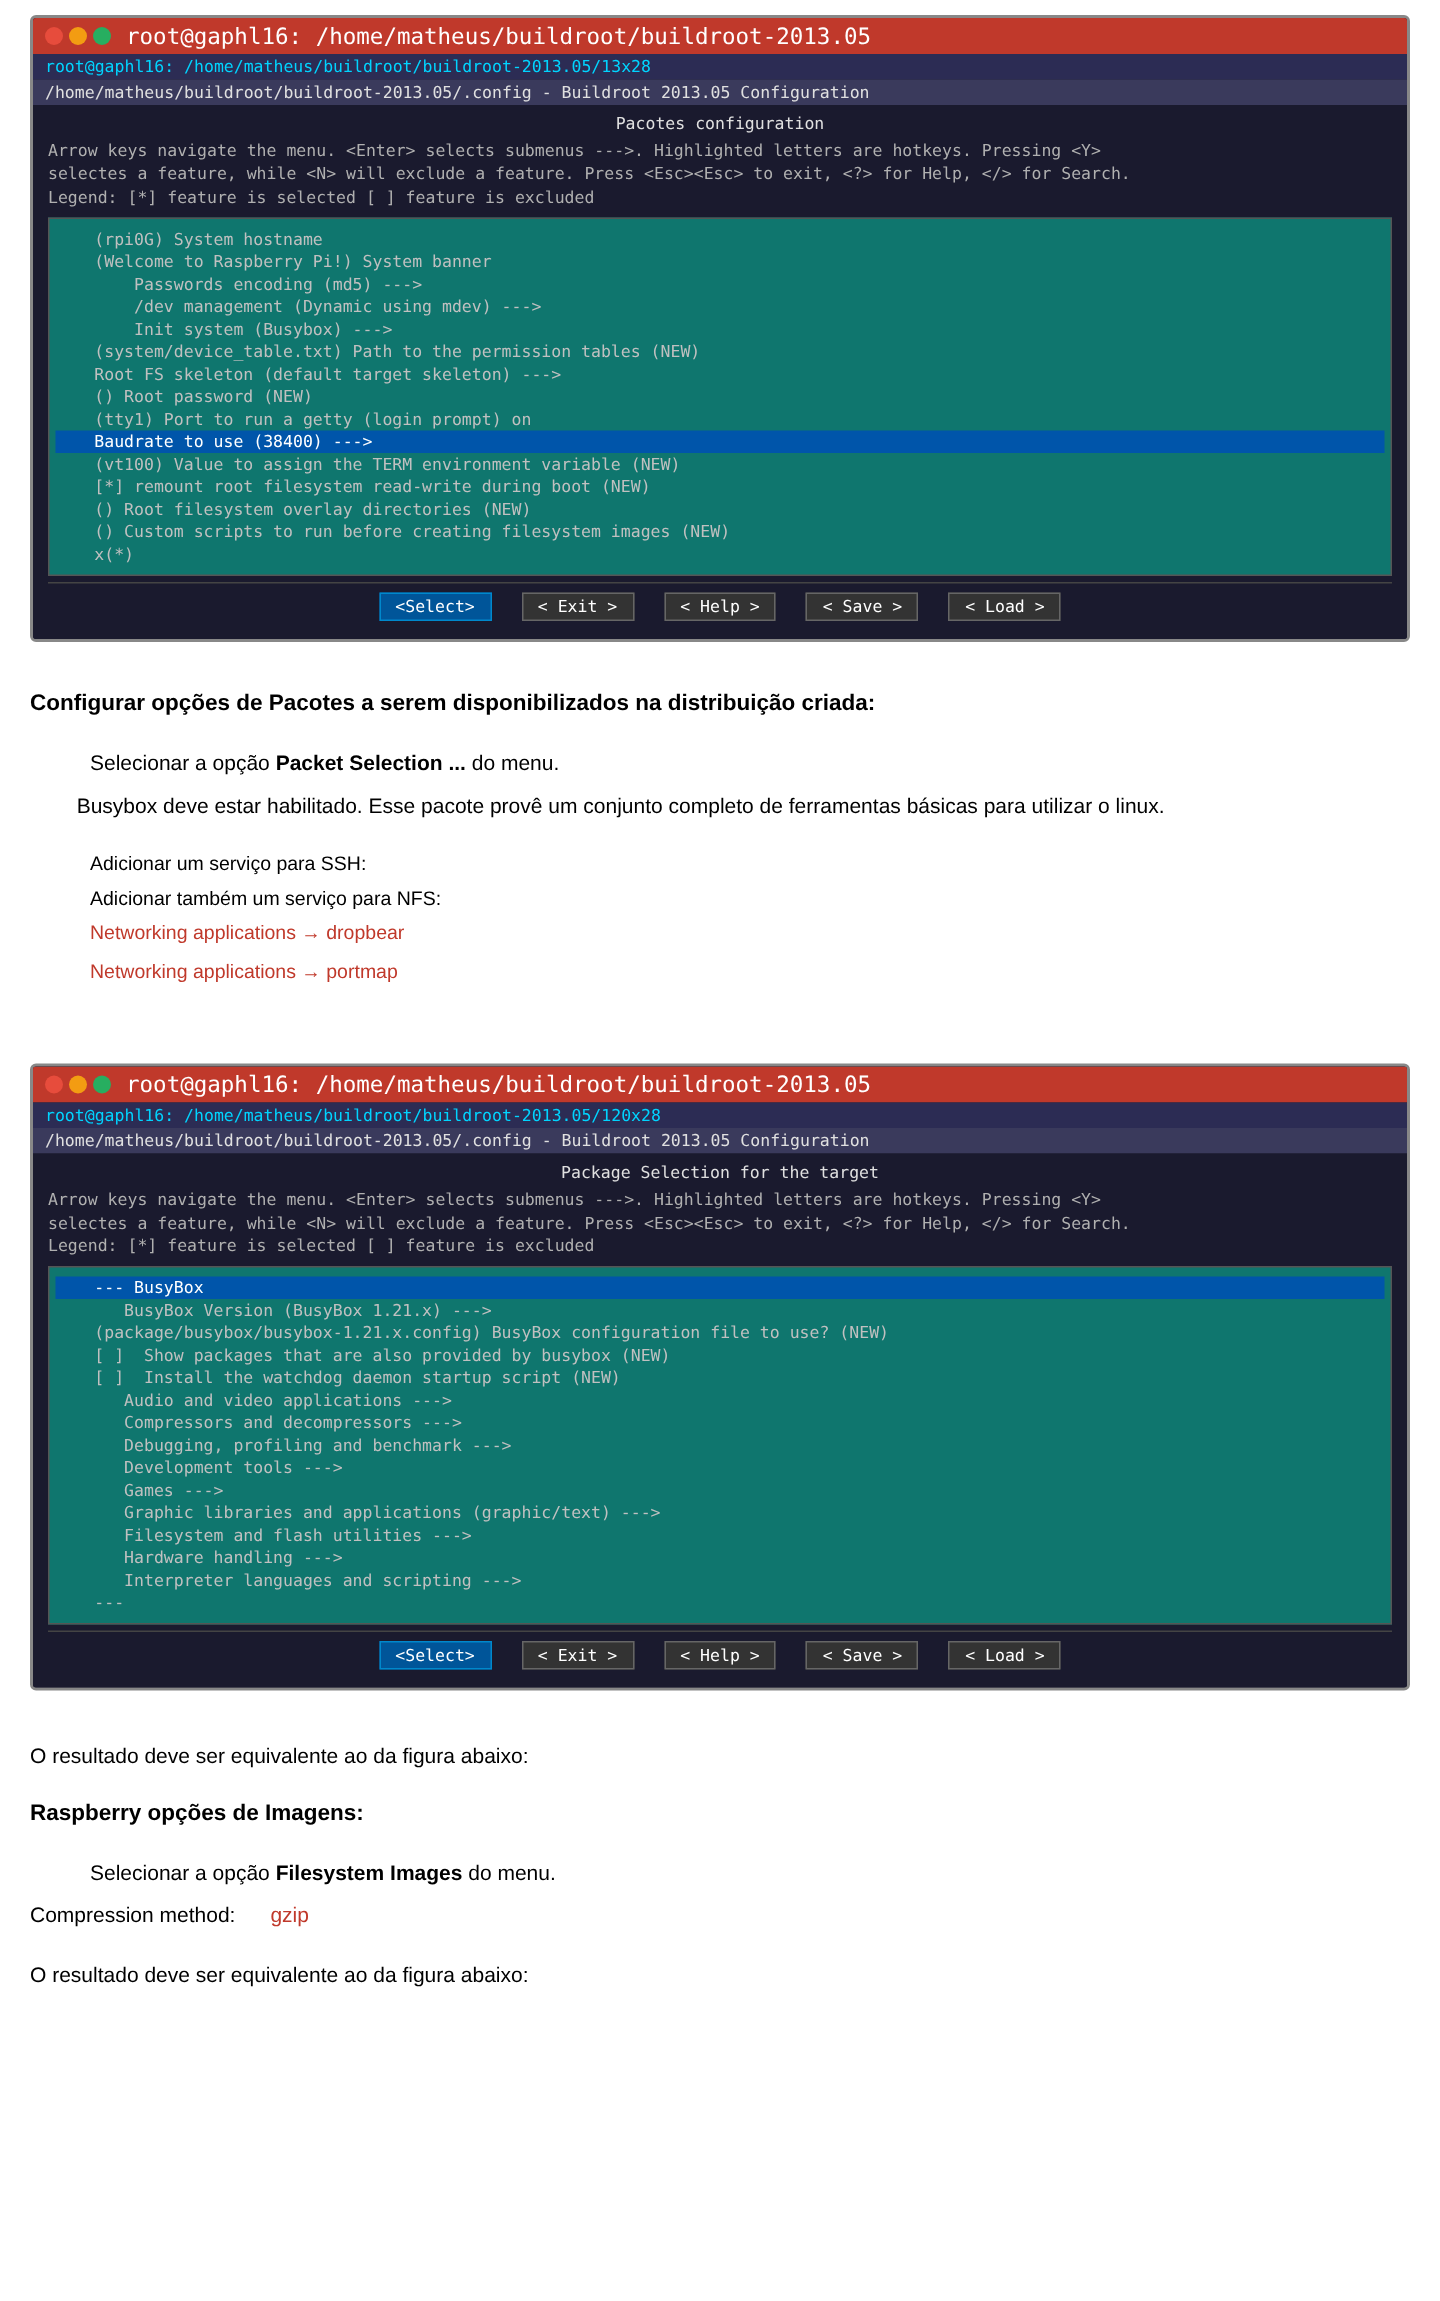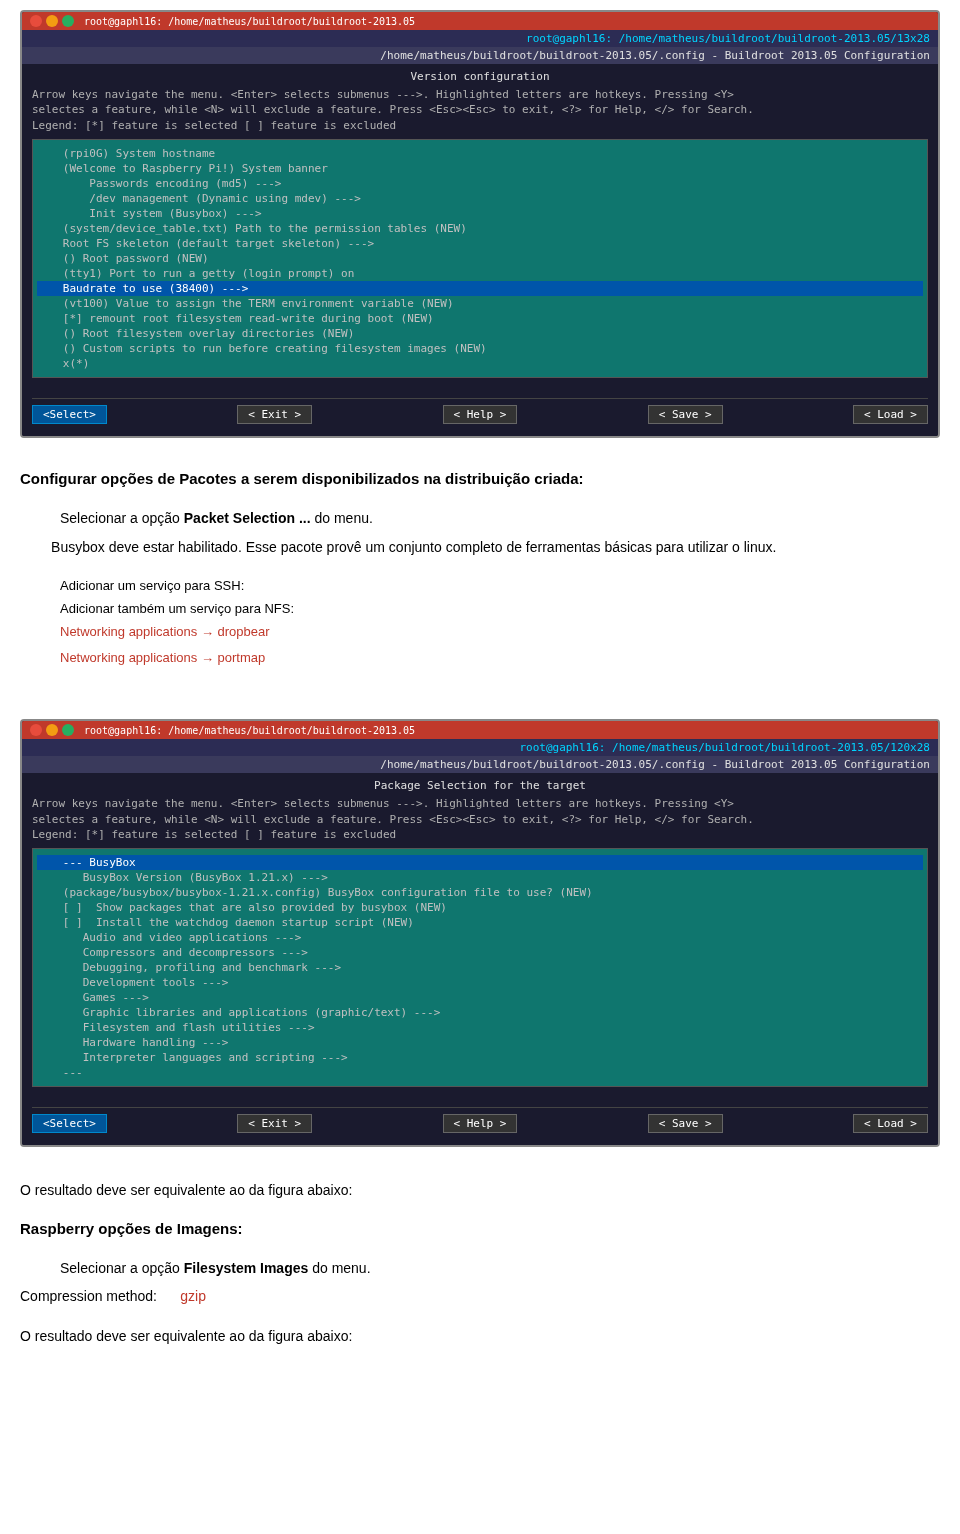--- a/index.html
+++ b/index.html
@@ -30,31 +30,30 @@
       display: flex; gap: 4px;
     }
     .dot {
       width: 12px; height: 12px; border-radius: 50%;
     }
     .dot.red { background: #e74c3c; }
     .dot.yellow { background: #f39c12; }
     .dot.green { background: #27ae60; }
     .terminal-titlebar .title-text {
       color: #fff;
-      font-size: 10px;
+      font-size: 15px;
       font-family: monospace;
       margin-left: 4px;
     }
     .terminal-path-bar {
       background: #2c2c54;
       padding: 2px 8px;
       color: #00d4ff;
       font-size: 11px;
       font-family: monospace;
-      text-align: right;
     }
     .terminal-body {
       background: #1a1a2e;
       padding: 6px 10px;
       font-family: monospace;
       font-size: 11px;
       color: #c0c0c0;
     }
     .terminal-title-line {
       text-align: center;
@@ -77,25 +76,25 @@
       padding: 1px 6px;
       font-family: monospace;
       font-size: 11px;
     }
     .terminal-menu-item.highlighted {
       background: #0055aa;
       color: #fff;
     }
     .terminal-footer {
       display: flex;
-      justify-content: space-between;
+      justify-content: center;
       gap: 20px;
       padding: 6px 0;
       border-top: 1px solid #444;
-      margin-top: 20px;
+      margin-top: 4px;
     }
     .terminal-footer .btn {
       color: #fff;
       background: #333;
       border: 1px solid #666;
       padding: 2px 10px;
       font-family: monospace;
       font-size: 11px;
     }
     .terminal-footer .btn.active {
@@ -146,21 +145,21 @@
     </div>
     <span class="title-text">root@gaphl16: /home/matheus/buildroot/buildroot-2013.05</span>
   </div>
   <div class="terminal-path-bar">
     <span>root@gaphl16: /home/matheus/buildroot/buildroot-2013.05/13x28</span>
   </div>
   <div class="terminal-path-bar" style="background:#3a3a5c; color:#e0e0e0;">
     <span>/home/matheus/buildroot/buildroot-2013.05/.config - Buildroot 2013.05 Configuration</span>
   </div>
   <div class="terminal-body">
-    <div class="terminal-title-line">Version configuration</div>
+    <div class="terminal-title-line">Pacotes configuration</div>
     <div class="terminal-instruction">
       Arrow keys navigate the menu.  &lt;Enter&gt; selects submenus ---&gt;.  Highlighted letters are hotkeys.  Pressing &lt;Y&gt;<br>
       selectes a feature, while &lt;N&gt; will exclude a feature.  Press &lt;Esc&gt;&lt;Esc&gt; to exit, &lt;?&gt; for Help, &lt;/&gt; for Search.<br>
       Legend: [*] feature is selected  [ ] feature is excluded
     </div>
     <div class="terminal-menu-area">
       <div class="terminal-menu-item">&nbsp;&nbsp;&nbsp;(rpi0G) System hostname</div>
       <div class="terminal-menu-item">&nbsp;&nbsp;&nbsp;(Welcome to Raspberry Pi!) System banner</div>
       <div class="terminal-menu-item">&nbsp;&nbsp;&nbsp;&nbsp;&nbsp;&nbsp;&nbsp;Passwords encoding (md5)  ---&gt;</div>
       <div class="terminal-menu-item">&nbsp;&nbsp;&nbsp;&nbsp;&nbsp;&nbsp;&nbsp;/dev management (Dynamic using mdev)  ---&gt;</div>

